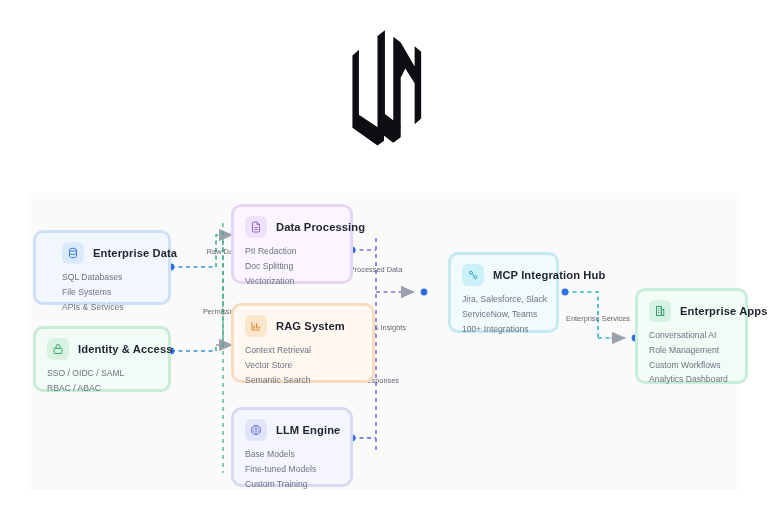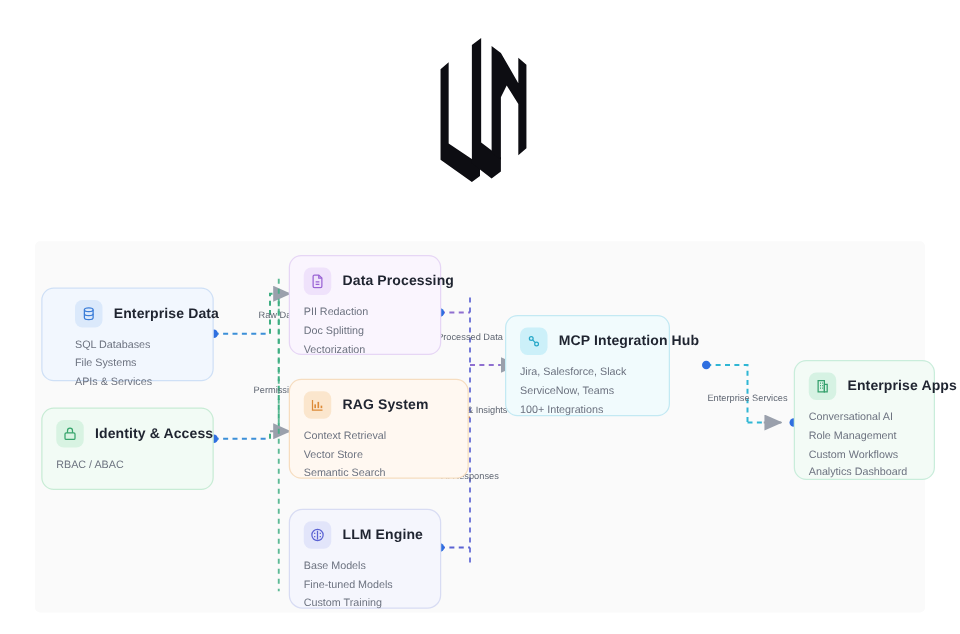--- a/index.html
+++ b/index.html
@@ -21,21 +21,21 @@
   #canvas {
     position: absolute; left: 28px; top: 193px; width: 712px; height: 297px;
     background: #fafafa; border-radius: 4px;
   }
   #links { position: absolute; left: 0; top: 0; width: 712px; height: 297px; }
 
   
   .card {
     position: absolute;
     border-radius: 10px;
-    border: 1px solid #0f766e;
+    border: 3px solid #0f766e;
     background: #ffffff;
     box-sizing: border-box;
     padding: 9px 11px 10px 11px;
   }
   .card-head { display: flex; align-items: center; gap: 9px; margin-bottom: 6px; }
   .icon-tile {
     width: 22px; height: 22px; border-radius: 6px;
     display: flex; align-items: center; justify-content: center;
     flex: 0 0 auto;
   }
@@ -164,20 +164,21 @@
       <div class="card-head">
         <span class="icon-tile t-green">
           <svg width="12" height="12" viewBox="0 0 24 24" fill="none" stroke="currentColor" stroke-width="2">
             <rect x="4" y="10.5" width="16" height="10.5" rx="2"></rect>
             <path d="M8 10.5V7a4 4 0 0 1 8 0v3.5"></path>
           </svg>
         </span>
         <span class="card-title">Identity &amp; Access</span>
       </div>
       <ul class="card-list">
+        <li>SSO / OIDC / SAML</li>
         <li>RBAC / ABAC</li>
       </ul>
     </div>
 
     <div class="card c-purple" style="left:203px; top:11px; width:122px; height:80px;">
       <div class="card-head">
         <span class="icon-tile t-purple">
           <svg width="12" height="12" viewBox="0 0 24 24" fill="none" stroke="currentColor" stroke-width="2">
             <path d="M14 2H7a2 2 0 0 0-2 2v16a2 2 0 0 0 2 2h10a2 2 0 0 0 2-2V7z"></path>
             <path d="M14 2v5h5"></path>
@@ -223,21 +224,21 @@
         </span>
         <span class="card-title">LLM Engine</span>
       </div>
       <ul class="card-list">
         <li>Base Models</li>
         <li>Fine-tuned Models</li>
         <li>Custom Training</li>
       </ul>
     </div>
 
-    <div class="card c-cyan" style="left:376px; top:59px; width:132px; height:81px;">
+    <div class="card c-cyan" style="left:420px; top:59px; width:111px; height:81px;">
       <div class="card-head">
         <span class="icon-tile t-cyan">
           <svg width="12" height="12" viewBox="0 0 24 24" fill="none" stroke="currentColor" stroke-width="2">
             <circle cx="8" cy="7.5" r="3"></circle>
             <circle cx="16.5" cy="16.5" r="3"></circle>
             <path d="M10.2 9.8l4.2 4.5"></path>
           </svg>
         </span>
         <span class="card-title">MCP Integration Hub</span>
       </div>

